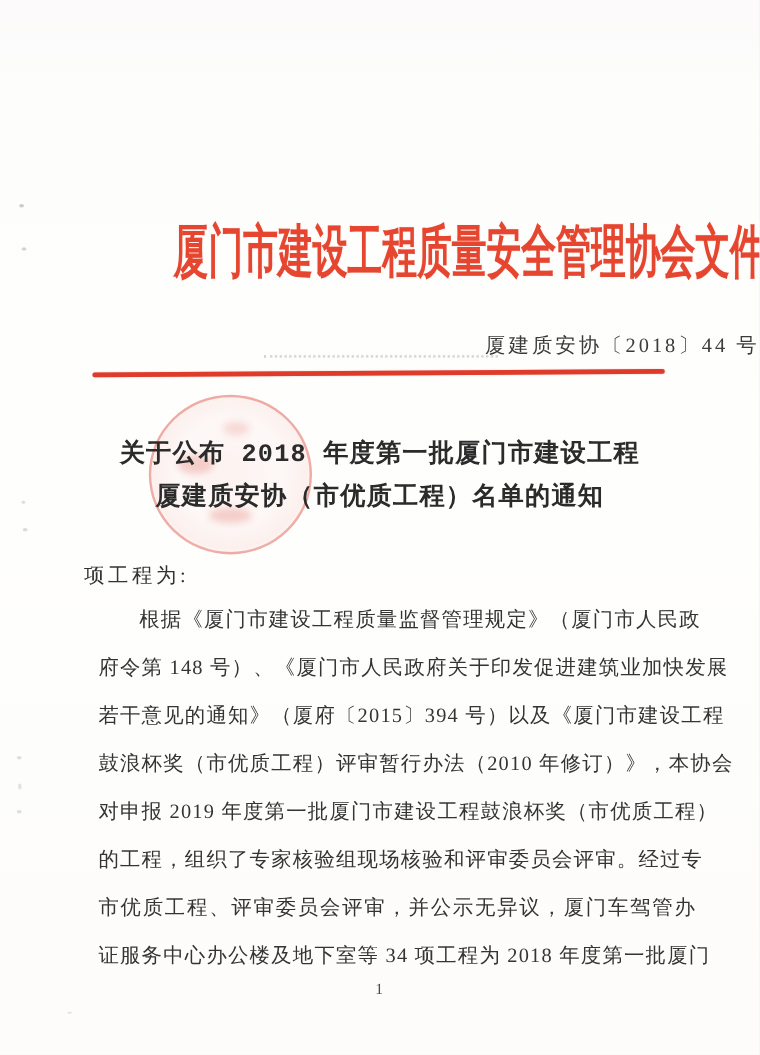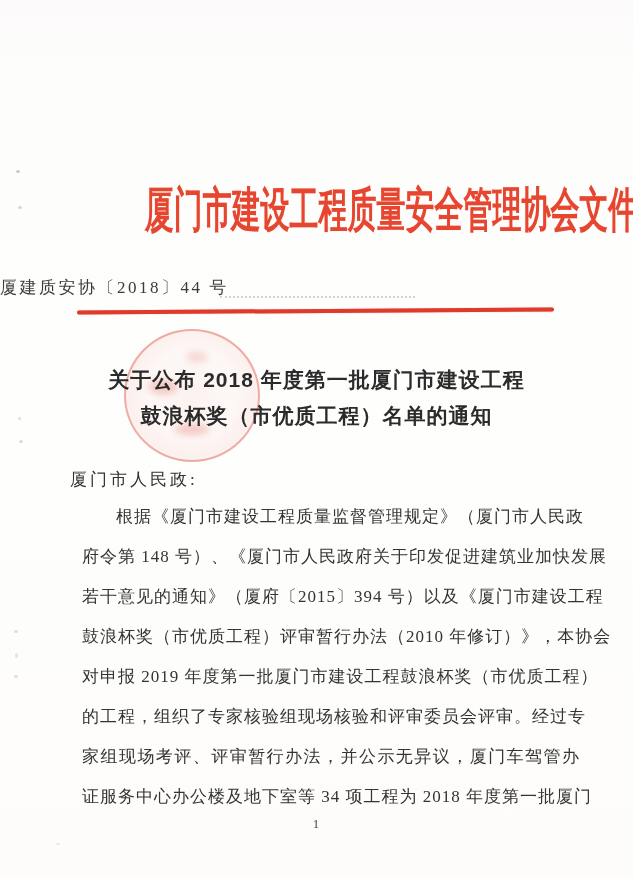--- a/index.html
+++ b/index.html
@@ -38,21 +38,21 @@
     transform: scale(0.63, 1.04);
     transform-origin: center center;
     text-shadow: 0 0 1px rgba(230, 70, 47, 0.35);
   }
 
   .doc-number {
     position: absolute;
     top: 276px;
     left: 0;
     width: 100%;
-    text-align: left;
+    text-align: right;
     font-size: 17px;
     letter-spacing: 2.5px;
     color: #3b3b3b;
   }
 
   .red-rule {
     position: absolute;
     top: 309px;
     left: 77px;
     width: 477px;
@@ -99,21 +99,21 @@
   .stamp .smudge2 { left: 48px; top: 92px; width: 36px; height: 13px; }
   .stamp .smudge3 { left: 60px; top: 20px; width: 22px; height: 12px; opacity: .7; }
 
   
   .doc-title {
     position: absolute;
     top: 362px;
     left: 66px;
     width: 501px;
     text-align: center;
-    font-family: Liberation Sans, sans-serif;
+    font-family: Liberation Mono, monospace;
     font-weight: 700;
     font-size: 21px;
     line-height: 36px;
     letter-spacing: 1px;
     color: #2b2b2b;
     z-index: 2;
   }
 
   
   .salutation {
@@ -188,33 +188,33 @@
   <div class="red-rule"></div>
 
   <div class="stamp">
     <span class="smudge1"></span>
     <span class="smudge2"></span>
     <span class="smudge3"></span>
   </div>
 
   <div class="doc-title">
     <div>关于公布 2018 年度第一批厦门市建设工程</div>
-    <div>鼓浪杯奖（市优质工程）名单的通知</div>
-  </div>
-
-  <div class="salutation">厦门市人民政:</div>
+    <div>厦建质安协（市优质工程）名单的通知</div>
+  </div>
+
+  <div class="salutation">项工程为:</div>
 
   <div class="paragraph">
     <div class="pline indent">根据《厦门市建设工程质量监督管理规定》（厦门市人民政</div>
     <div class="pline">府令第 148 号）、《厦门市人民政府关于印发促进建筑业加快发展</div>
     <div class="pline">若干意见的通知》（厦府〔2015〕394 号）以及《厦门市建设工程</div>
     <div class="pline">鼓浪杯奖（市优质工程）评审暂行办法（2010 年修订）》，本协会</div>
     <div class="pline">对申报 2019 年度第一批厦门市建设工程鼓浪杯奖（市优质工程）</div>
     <div class="pline">的工程，组织了专家核验组现场核验和评审委员会评审。经过专</div>
-    <div class="pline">家组现场考评、评审暂行办法，并公示无异议，厦门车驾管办</div>
+    <div class="pline">市优质工程、评审委员会评审，并公示无异议，厦门车驾管办</div>
     <div class="pline">证服务中心办公楼及地下室等 34 项工程为 2018 年度第一批厦门</div>
   </div>
 
   <div class="page-number">1</div>
 
   <span class="speck s1"></span>
   <span class="speck s2"></span>
   <span class="speck s3"></span>
   <span class="speck s4"></span>
   <span class="speck s5"></span>

